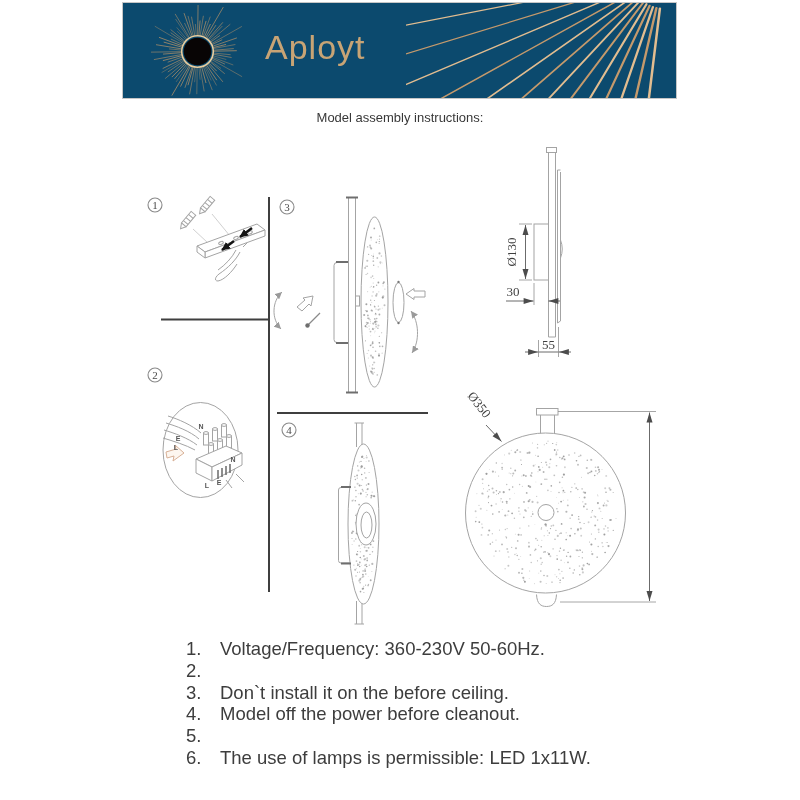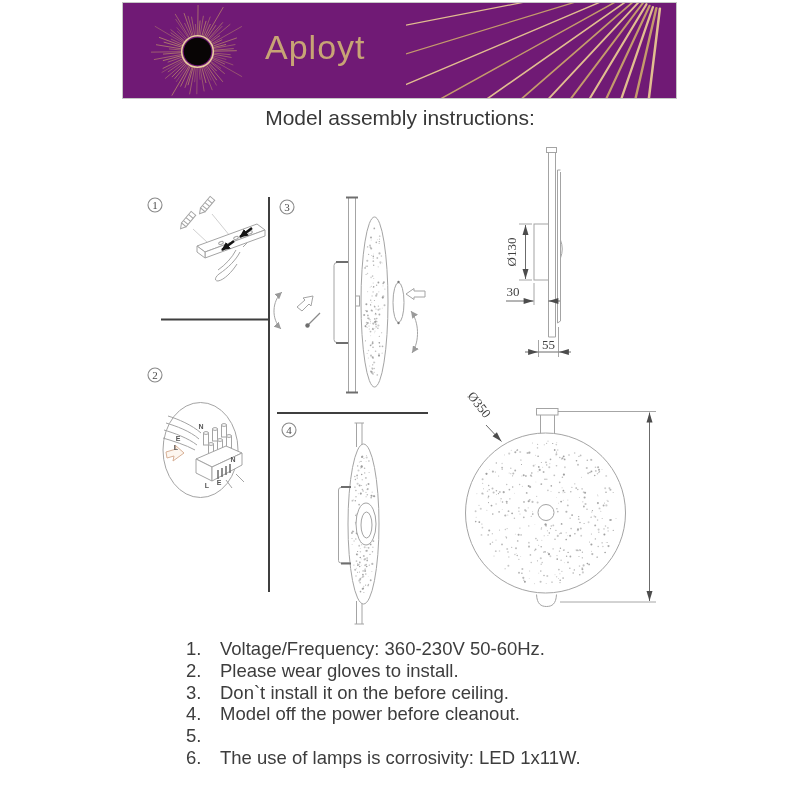--- a/index.html
+++ b/index.html
@@ -1,29 +1,29 @@
 <!DOCTYPE html>
 <html><head>
 <meta charset="utf-8">
 <style>
   html,body{margin:0;padding:0}
   body{width:800px;height:800px;background:#fff;position:relative;overflow:hidden;
        font-family:"Liberation Sans",sans-serif}
 
   
   .banner{position:absolute;left:122px;top:2px;width:555px;height:97px;
-          background:#701a75;overflow:hidden;border:1px solid #c6c6c6;box-sizing:border-box}
+          background:#0c4a6e;overflow:hidden;border:1px solid #c6c6c6;box-sizing:border-box}
   .logo-svg{position:absolute;left:28px;top:2px;width:93px;height:93px}
   .brand-name{position:absolute;left:142px;top:25px;font-size:34px;letter-spacing:1px;
               color:#c8a475;font-weight:400}
   .rays-svg{position:absolute;right:0;top:0;width:270px;height:95px}
 
   
   .title-block{position:absolute;left:122px;top:107px;width:556px;text-align:center;
-               color:#383838;font-size:21px;line-height:21px}
+               color:#383838;font-size:13px;line-height:21px}
 
   
   .diagram-svg{position:absolute;left:0;top:0;width:800px;height:800px}
   .oln{stroke:#a4a4a4;fill:none;stroke-width:1}
   .olnw{stroke:#a4a4a4;fill:#fff;stroke-width:1}
   .faint{stroke:#c4c4c4;fill:none;stroke-width:.8}
   .dk{stroke:#6e6e6e;stroke-width:2}
   .blk{stroke:#141414;stroke-width:2.4;fill:none}
   .divider{stroke:#3f3f3f;stroke-width:2}
   .dimln{stroke:#5a5a5a;stroke-width:.9;fill:none}
@@ -1093,32 +1093,31 @@
     </g>
   </svg>
 
   <div class="instructions">
     <div class="li">
       <span class="num">1.</span>
       <span class="txt">Voltage/Frequency: 360-230V 50-60Hz.</span>
     </div>
     <div class="li">
       <span class="num">2.</span>
-      <span class="txt">Please wear gloves to install.</span>
     </div>
     <div class="li">
       <span class="num">3.</span>
       <span class="txt">Don`t install it on the before ceiling.</span>
     </div>
     <div class="li">
       <span class="num">4.</span>
       <span class="txt">Model off the power before cleanout.</span>
     </div>
     <div class="li">
       <span class="num">5.</span>
     </div>
     <div class="li">
       <span class="num">6.</span>
-      <span class="txt">The use of lamps is corrosivity: LED 1x11W.</span>
+      <span class="txt">The use of lamps is permissible: LED 1x11W.</span>
     </div>
   </div>
 
 </div>
 
 </body></html>

